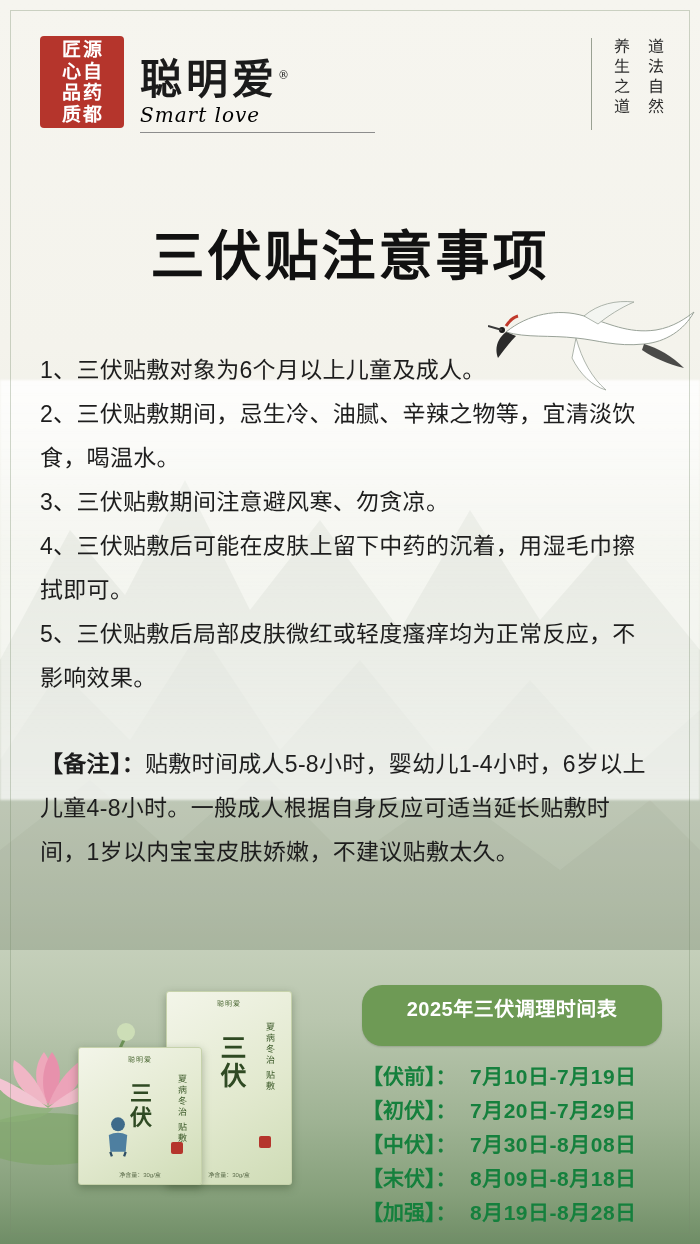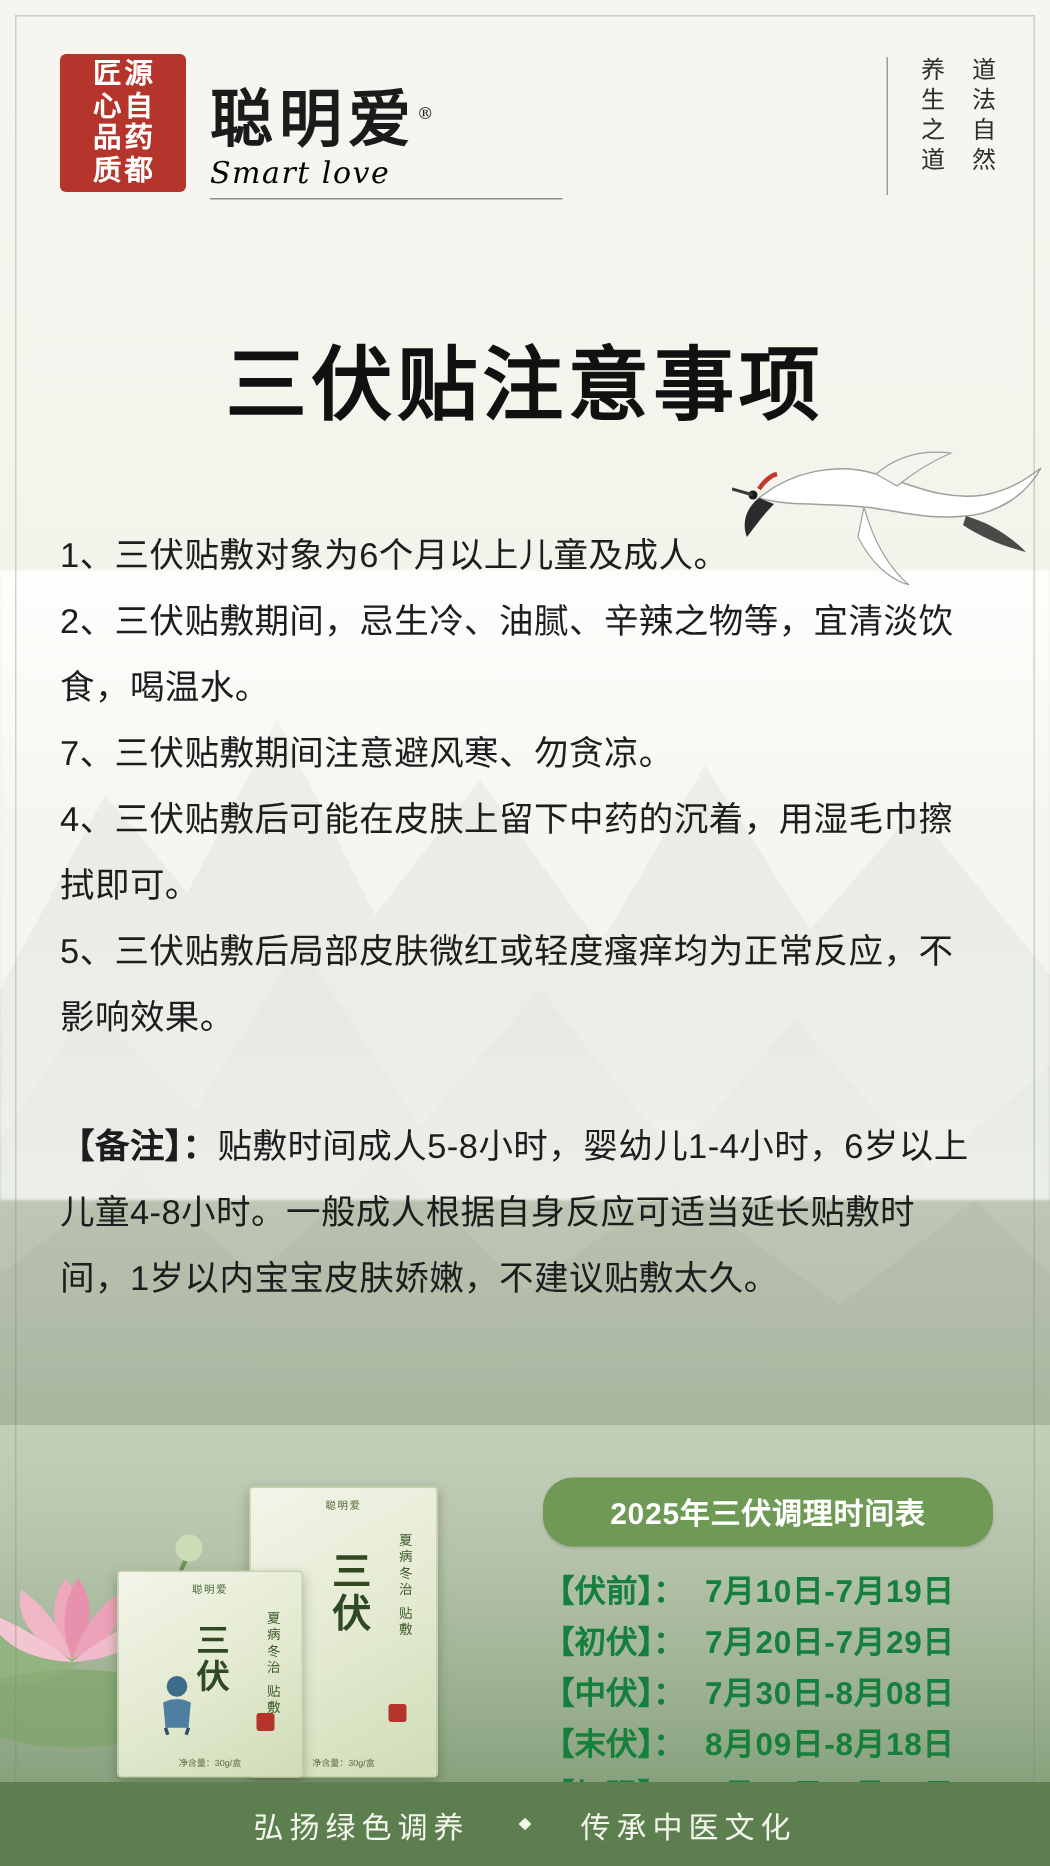--- a/index.html
+++ b/index.html
@@ -212,21 +212,21 @@
     right: 38px;
     top: 985px;
     width: 300px;
   }
   .schedule-head {
     background: #6e9a55;
     color: #fff;
     font-size: 20px;
     font-weight: 700;
     text-align: center;
-    padding: 8px 0 9px;
+    padding: 8px 0 24px;
     border-radius: 20px;
     letter-spacing: .5px;
     box-shadow: 0 1px 2px rgba(0,0,0,.15);
   }
   .schedule-rows { margin-top: 14px; }
   .schedule-row {
     display: flex;
     align-items: baseline;
     font-size: 21px;
     line-height: 34px;
@@ -394,21 +394,21 @@
       <div class="motto-col">养生之道</div>
       <div class="motto-col">道法自然</div>
     </div>
   </div>
 
   <div class="title">三伏贴注意事项</div>
 
   <div class="notes">
     <div class="note-line">1、三伏贴敷对象为6个月以上儿童及成人。</div>
     <div class="note-line">2、三伏贴敷期间，忌生冷、油腻、辛辣之物等，宜清淡饮食，喝温水。</div>
-    <div class="note-line">7、三伏贴敷期间注意避风寒、勿贪凉。</div>
+    <div class="note-line">3、三伏贴敷期间注意避风寒、勿贪凉。</div>
     <div class="note-line">4、三伏贴敷后可能在皮肤上留下中药的沉着，用湿毛巾擦拭即可。</div>
     <div class="note-line">5、三伏贴敷后局部皮肤微红或轻度瘙痒均为正常反应，不影响效果。</div>
   </div>
 
   <div class="remark">
     <b>【备注】：</b><span>贴敷时间成人5-8小时，婴幼儿1-4小时，6岁以上儿童4-8小时。一般成人根据自身反应可适当延长贴敷时间，1岁以内宝宝皮肤娇嫩，不建议贴敷太久。</span>
   </div>
 
   <div class="products">
     <div class="pbox pbox-back">
@@ -451,19 +451,14 @@
         <span class="sch-label">【末伏】：</span>
         <span class="sch-value">8月09日-8月18日</span>
       </div>
       <div class="schedule-row">
         <span class="sch-label">【加强】：</span>
         <span class="sch-value">8月19日-8月28日</span>
       </div>
     </div>
   </div>
 
-  <div class="footer">
-    <span>弘扬绿色调养</span>
-    <span class="sep"></span>
-    <span>传承中医文化</span>
-  </div>
 
 </div>
 
 </body></html>

